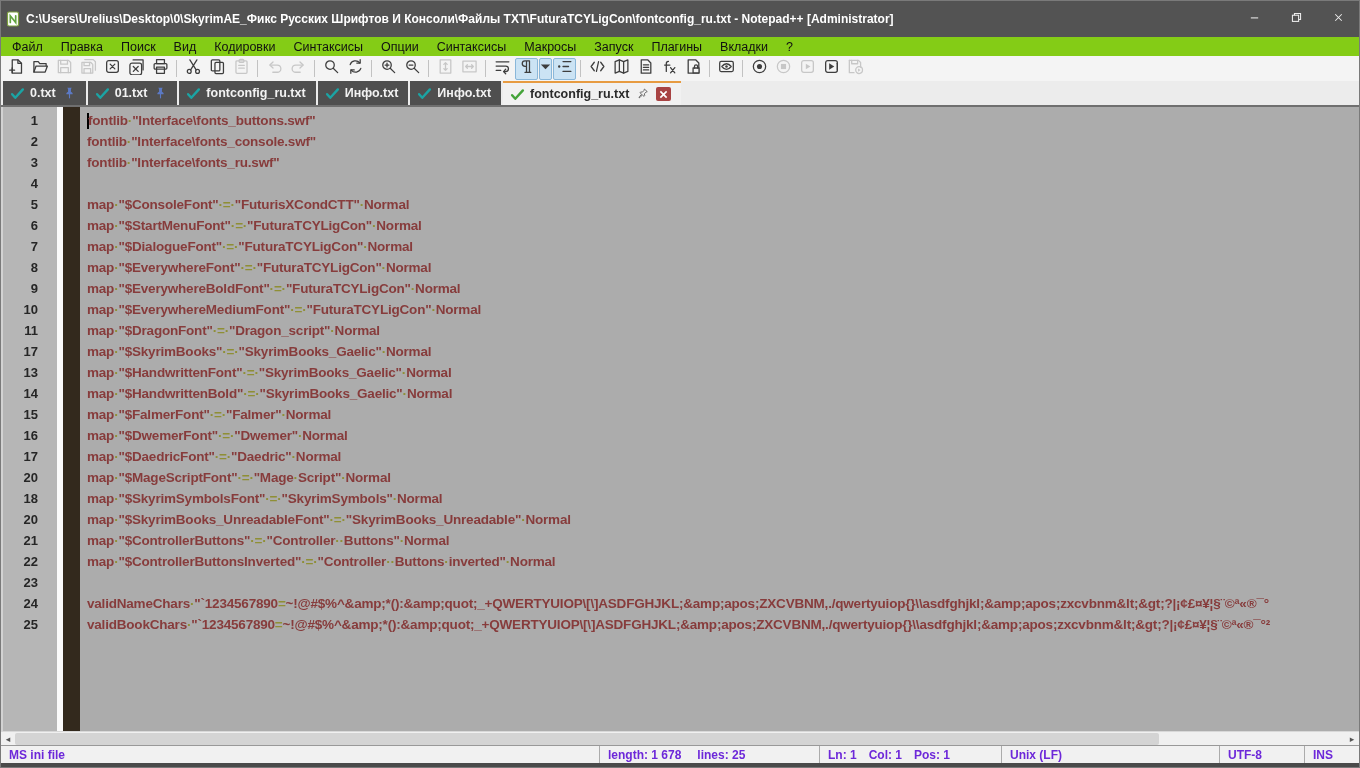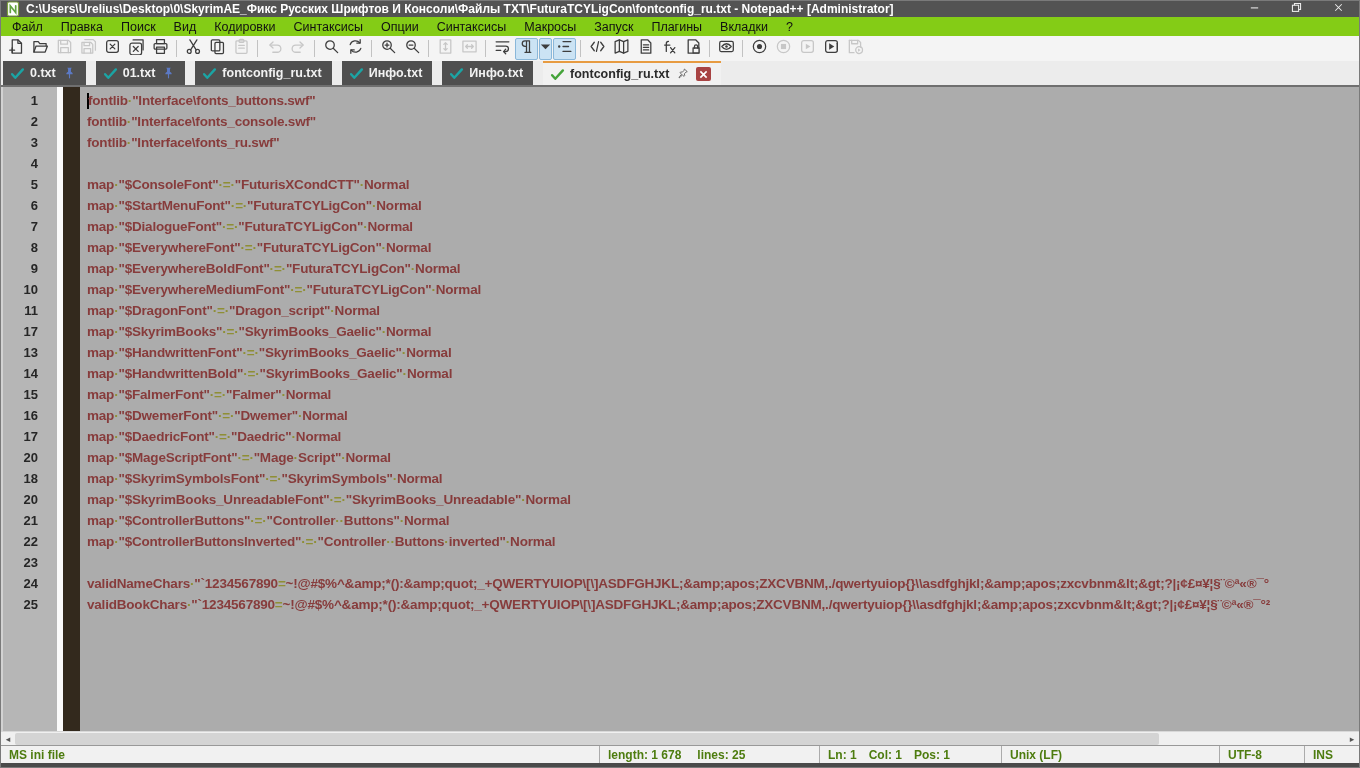--- a/index.html
+++ b/index.html
@@ -1,21 +1,21 @@
 <!DOCTYPE html>
 <html><head>
 <meta charset="utf-8">
 <style>
   html,body{margin:0;padding:0;background:#2b2b2b;}
   *{box-sizing:border-box;}
   .window{width:1360px;height:768px;display:flex;flex-direction:column;
     font-family:"Liberation Sans",sans-serif;border:1px solid #7a7a7a;background:#f1f1f1;}
 
   
-  .titlebar{height:16px;background:#535353;display:flex;align-items:center;flex:0 0 auto;}
+  .titlebar{height:36px;background:#535353;display:flex;align-items:center;flex:0 0 auto;}
   .app-icon{width:16px;height:16px;margin:0 5px 0 4px;display:flex;align-items:center;justify-content:center;}
   .title-text{color:#fff;font-size:12px;font-weight:700;white-space:nowrap;overflow:hidden;flex:1;}
   .win-controls{display:flex;height:100%;}
   .win-btn{width:42px;height:100%;display:flex;align-items:center;justify-content:center;color:#ededed;}
   .win-btn svg{width:13px;height:13px;stroke:currentColor;fill:none;stroke-width:1.3;}
 
   
   .menubar{height:19px;background:#84cc16;display:flex;align-items:center;font-size:12.5px;
     color:#111;flex:0 0 auto;padding-left:2px;}
   .menu-item{padding:1px 9px;white-space:nowrap;}
@@ -27,21 +27,21 @@
   .tbtn.narrow{width:13px;}
   .tbtn.disabled{color:#c7c7c7;}
   .tbtn.active{background:#cbe3f4;border-color:#8ab7d9;}
   .tbtn svg{width:17px;height:17px;stroke:currentColor;fill:none;stroke-width:1.2;stroke-linecap:round;stroke-linejoin:round;}
   .tsep{width:1px;height:17px;background:#c2c2c2;margin:0 4px;}
 
   
   .tabbar{height:26px;background:#ececec;display:flex;align-items:flex-end;padding-left:2px;
     border-bottom:2px solid #6f6f6f;flex:0 0 auto;}
   .tab{height:24px;background:#4f4f4f;color:#f2f2f2;display:flex;align-items:center;
-    padding:0 10px 0 7px;margin-right:10px;font-size:12.5px;font-weight:700;white-space:nowrap;position:relative;}
+    padding:0 10px 0 7px;margin-right:2px;font-size:12.5px;font-weight:700;white-space:nowrap;position:relative;}
   .tab.active{background:#f1f1f1;color:#2a2a2a;border-top:2px solid #e79b41;}
   .tab .check{width:15px;height:13px;margin-right:5px;flex:0 0 auto;}
   .tab .check svg{width:15px;height:13px;fill:none;stroke-width:2.6;stroke-linecap:round;stroke-linejoin:round;}
   .tab .pin{width:13px;height:14px;margin-left:7px;}
   .tab .pin svg{width:13px;height:14px;}
   .tab-close{width:15px;height:14px;margin-left:7px;border-radius:2px;background:#a84343;
     display:flex;align-items:center;justify-content:center;}
   .tab-close svg{width:9px;height:9px;stroke:#fff;stroke-width:1.8;}
 
   
@@ -60,21 +60,21 @@
 
   
   .hscroll{height:14px;background:#f0f0f0;border-top:1px solid #d8d8d8;display:flex;
     align-items:center;flex:0 0 auto;}
   .hs-arrow{width:14px;height:14px;display:flex;align-items:center;justify-content:center;color:#555;font-size:9px;}
   .hs-track{flex:1;height:100%;position:relative;}
   .hs-thumb{position:absolute;left:0;top:1px;height:12px;width:86%;background:#d4d4d4;border-radius:2px;}
 
   
   .statusbar{height:18px;background:#f1f1f1;border-top:1px solid #999;display:flex;
-    align-items:center;font-size:12px;font-weight:700;color:#4d7c0f;flex:0 0 auto;}
+    align-items:center;font-size:12px;font-weight:700;color:#6d28d9;flex:0 0 auto;}
   .sb-cell{height:100%;display:flex;align-items:center;padding-left:8px;white-space:nowrap;overflow:hidden;}
   .sb-cell + .sb-cell{border-left:1px solid #ababab;}
   .sb-doc{width:598px;}
   .sb-len{width:220px;gap:16px;}
   .sb-pos{width:182px;gap:12px;}
   .sb-eol{width:218px;}
   .sb-enc{width:85px;}
   .sb-ins{flex:1;}
   .bottom-edge{height:4px;background:#4a4a4a;flex:0 0 auto;}
 </style>

